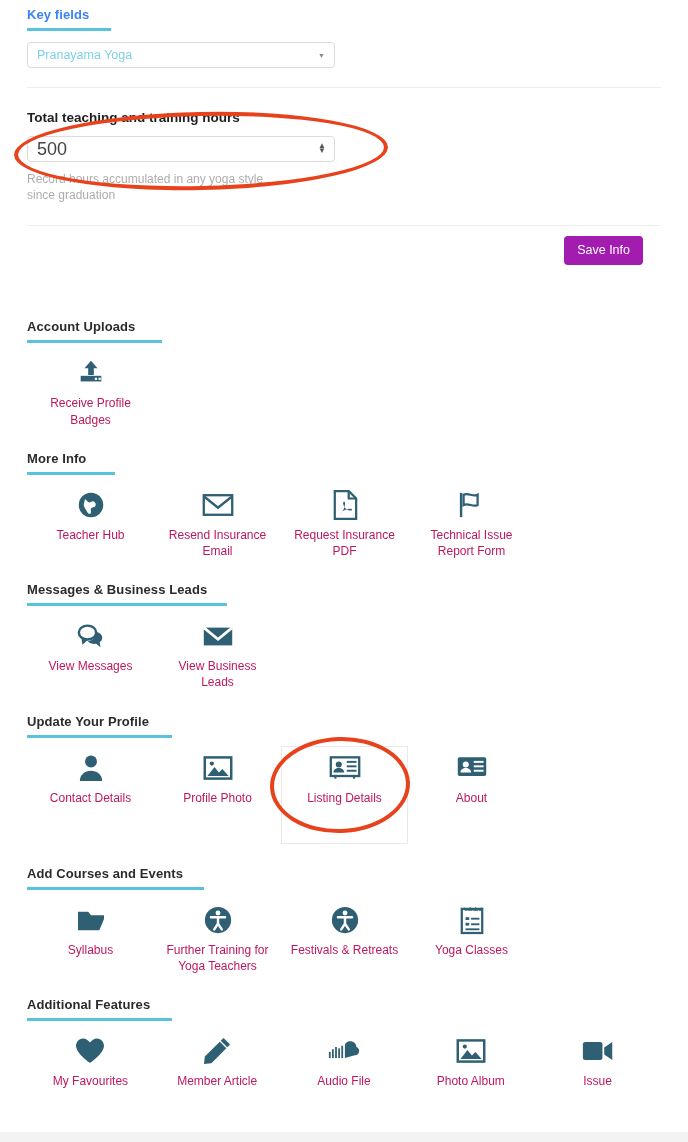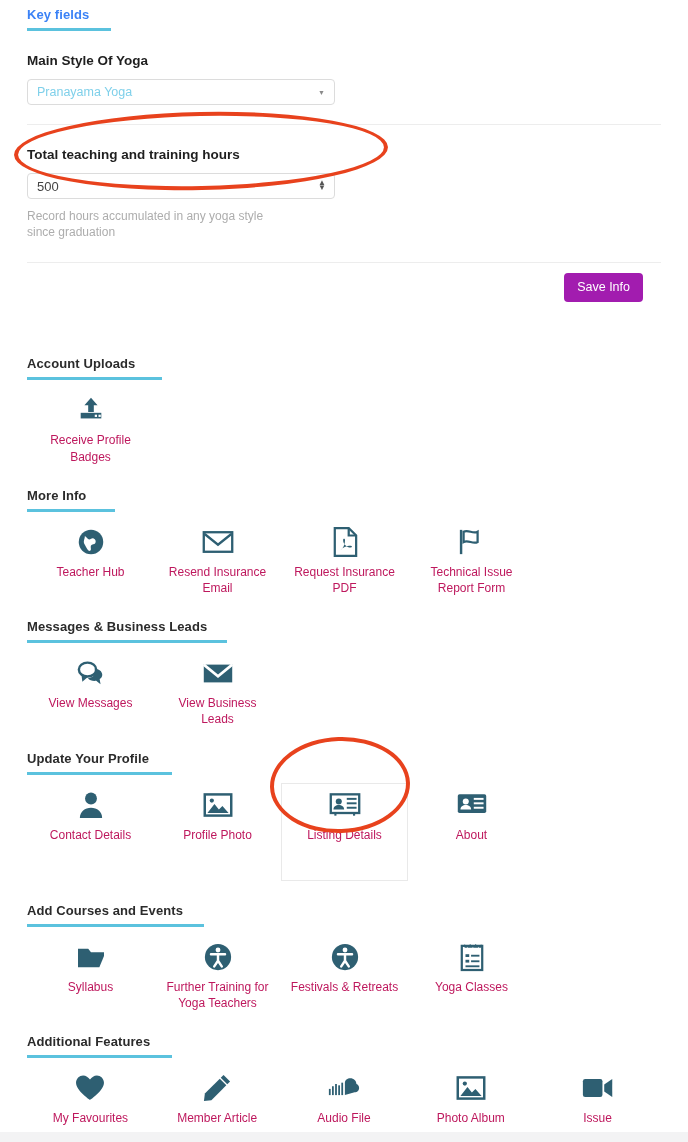--- a/index.html
+++ b/index.html
@@ -45,21 +45,21 @@
     font-size:7px; color:#8a8a8a; line-height:1;
   }
 
   .hr-divider { height:1px; background:#ededed; margin:19px 0 0 0; }
 
   .num-wrap { position:relative; margin-top:11px; width:308px; }
   .num-box {
     width:308px; height:26px;
     border:1px solid #dcdcdc; border-radius:4px;
     background:#fff; display:flex; align-items:center;
-    padding:0 9px; font-size:13px; color:#444;
+    padding:0 9px; font-size:18px; color:#444;
   }
   .spinner {
     position:absolute; right:9px; top:50%; transform:translateY(-50%);
     display:flex; flex-direction:column; line-height:.62;
     font-size:8px; color:#555;
   }
 
   .helper {
     margin-top:9px; font-size:12px; color:#adadad;
     line-height:1.35; max-width:265px;
@@ -116,21 +116,20 @@
 </head>
 <body>
 
 <div class="page">
 
   <div class="form-section">
 
     <div class="kf-head">Key fields</div>
     <div class="kf-rule"></div>
 
-    <div class="field-label">Main Style Of Yoga</div>
 
     <div class="select-wrap">
       <div class="select-box">
         <span>Pranayama Yoga</span>
       </div>
       <span class="select-caret">▼</span>
     </div>
 
     <div class="hr-divider"></div>
 

